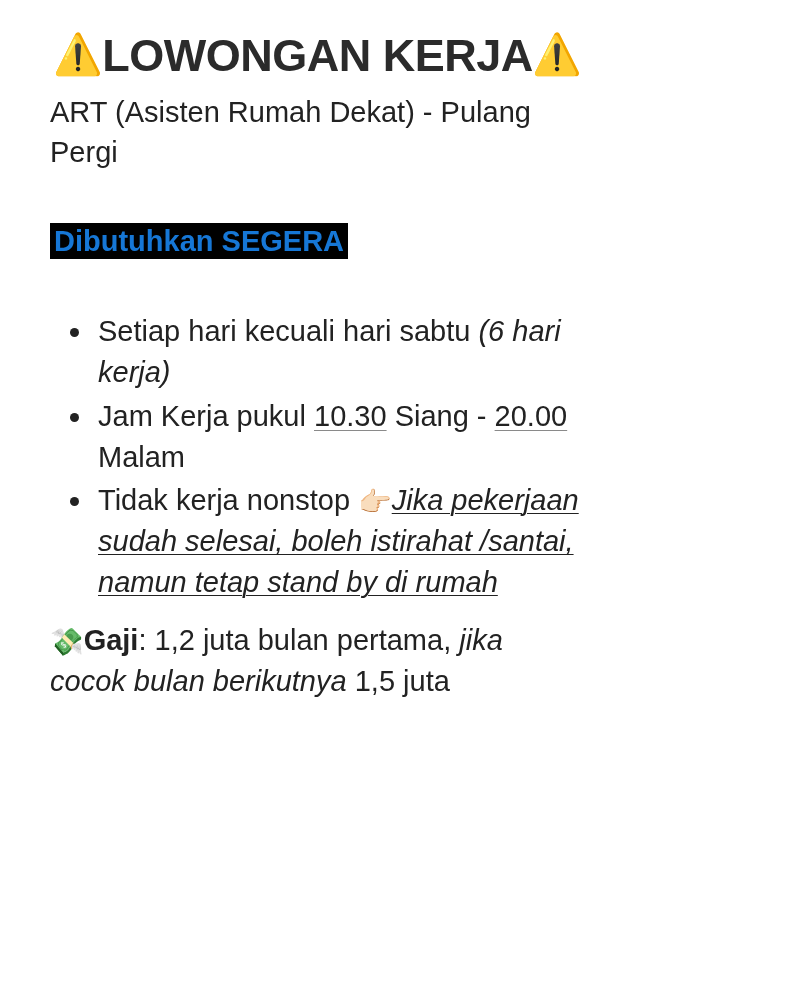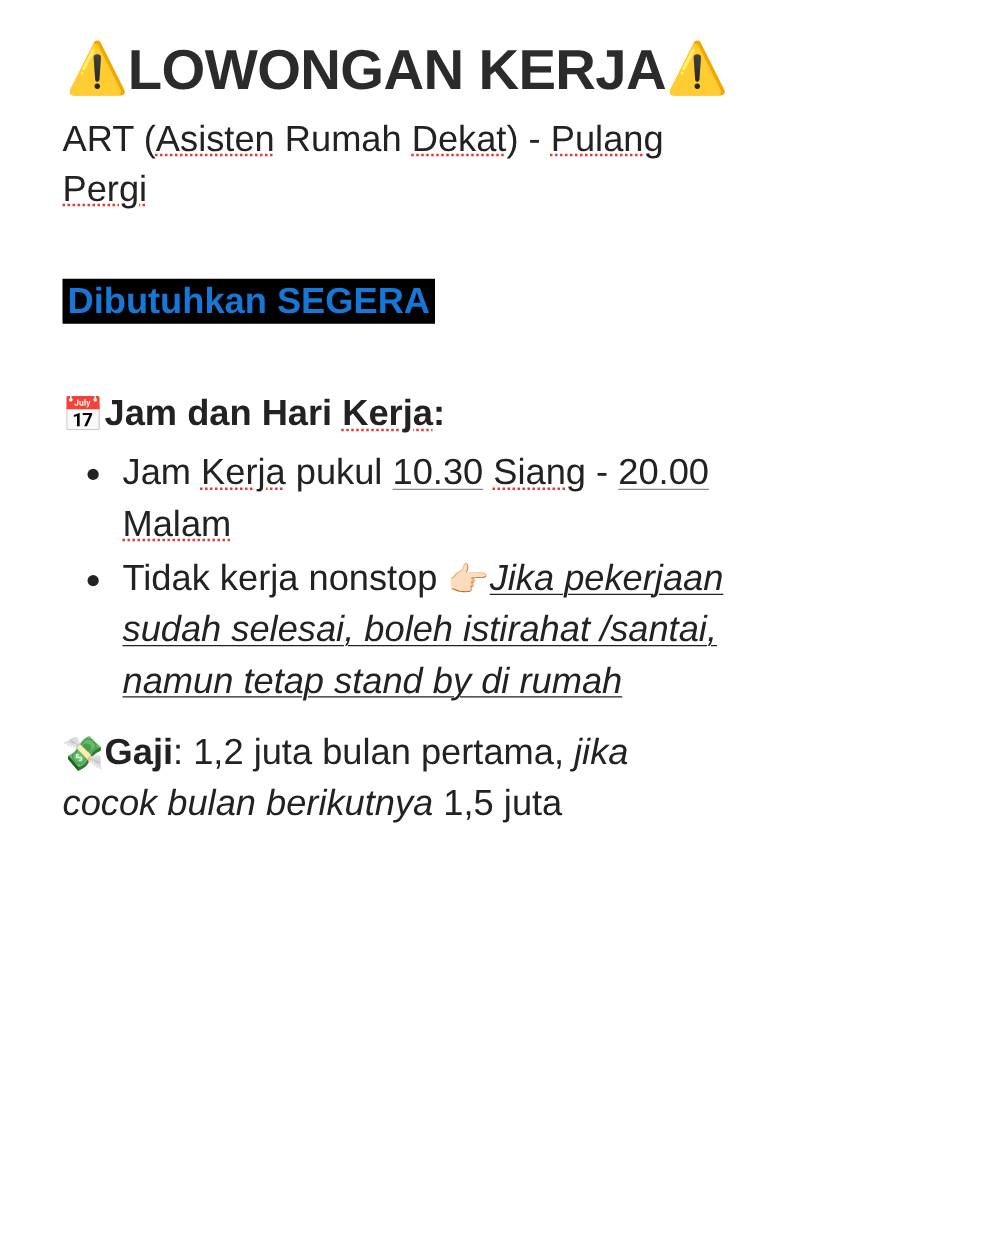--- a/index.html
+++ b/index.html
@@ -39,21 +39,20 @@
   }
 
   
   .subtitle {
     font-size: 29px;
     line-height: 1.38;
     color: #222222;
     margin: 6px 0 0 0;
   }
   .spell {
-    text-decoration: underline;
     text-decoration-style: dotted;
     text-decoration-color: #e53935;
     text-decoration-thickness: 2px;
     text-underline-offset: 3px;
     text-align: right;
   }
 
   
   .highlight-line {
     margin: 48px 0 0 0;
@@ -135,25 +134,25 @@
     <span>ART (</span><span class="spell">Asisten</span><span> Rumah </span><span class="spell">Dekat</span><span>) - </span><span class="spell">Pulang</span><span> </span><span class="spell">Pergi</span>
   </p>
 
   <div class="highlight-line">
     <span class="highlight">Dibutuhkan SEGERA</span>
   </div>
 
   <div class="body-block">
 
 
-    <p class="para">
-      <span class="emoji">📅</span><b>Jam dan Hari </b><b class="spell">Kerja</b><b>:</b>
-    </p>
 
     <ul class="bullets">
+      <li>
+        <span class="spell">Setiap</span><span> hari kecuali hari sabtu </span><span class="ital">(6 hari kerja)</span>
+      </li>
       <li>
         <span>Jam </span><span class="spell">Kerja</span><span> pukul </span><span class="thin-ul">10.30</span><span> </span><span class="spell">Siang</span><span> - </span><span class="thin-ul">20.00</span><span> </span><span class="spell">Malam</span>
       </li>
       <li>
         <span>Tidak kerja nonstop </span><span class="emoji">👉🏻</span><span class="ital-ul">Jika pekerjaan sudah selesai, boleh istirahat /santai, namun tetap stand by di rumah</span>
       </li>
     </ul>
 
     <p class="para pay-line">
       <span class="emoji">💸</span><b>Gaji</b><span>: 1,2 juta bulan pertama, </span><span class="ital">jika cocok bulan berikutnya</span><span> 1,5 juta</span>

